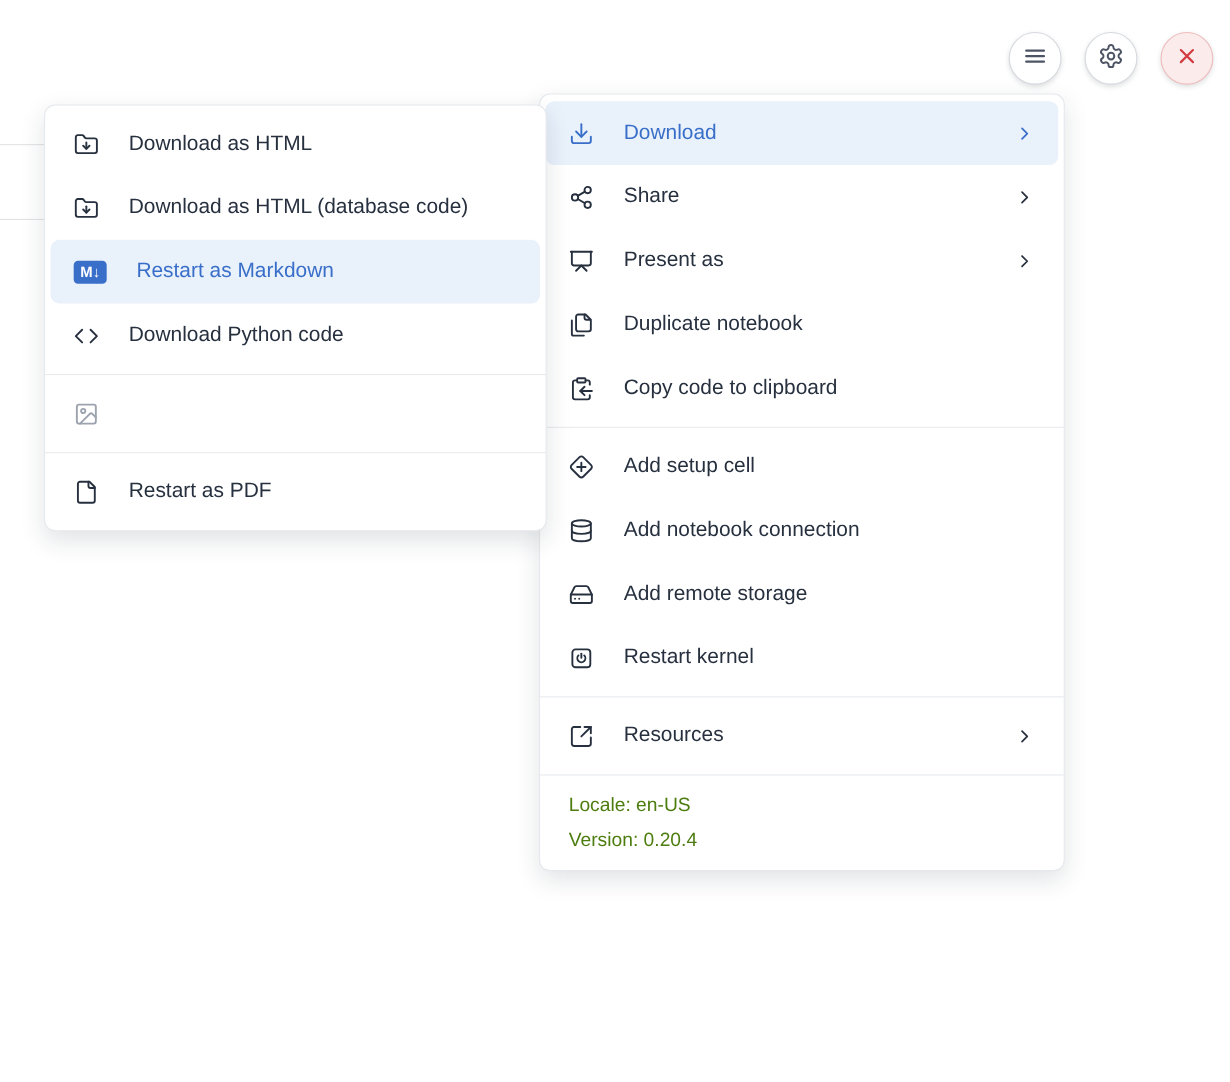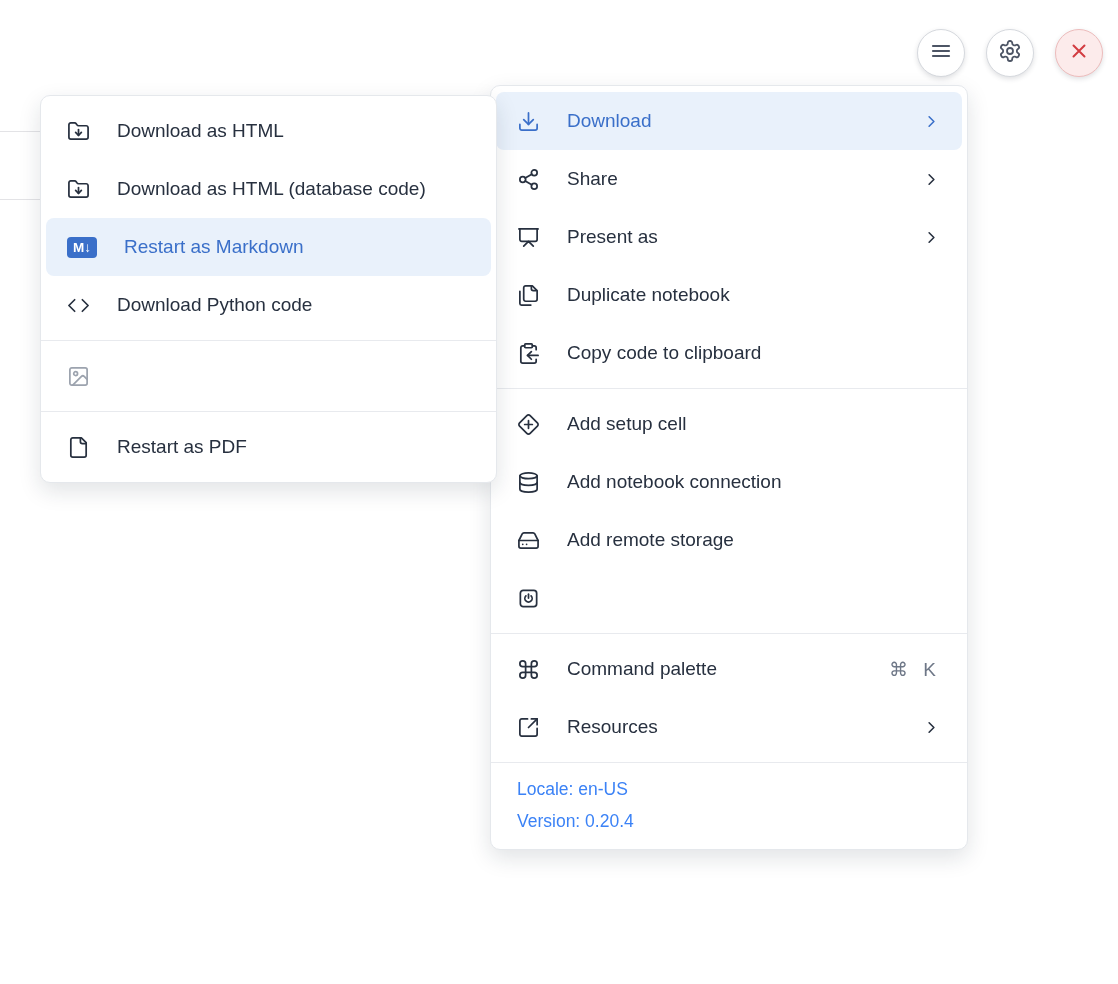--- a/index.html
+++ b/index.html
@@ -62,21 +62,21 @@
 
   .md-badge {
     width: 30px; height: 21px; border-radius: 4px;
     background: #3a6fc9; color: #fff;
     font-size: 13.5px; font-weight: bold;
     display: inline-flex; align-items: center; justify-content: center;
     letter-spacing: 0; flex: none;
   }
 
   .menu-footer { padding: 10px 26px 12px; }
-  .menu-footer div { font-size: 17.5px; line-height: 32px; color: #3b82f6; }
+  .menu-footer div { font-size: 17.5px; line-height: 32px; color: #4d7c0f; }
 </style>
 </head>
 <body>
 
 <div class="bg-line l1"></div>
 <div class="bg-line l2"></div>
 
 <div class="toolbar">
   <div class="circle-btn">
     <span class="mi-icon">
@@ -218,35 +218,27 @@
     </div>
 
     <div class="menu-item">
       <span class="mi-icon">
         <svg viewBox="0 0 24 24" fill="none" stroke="currentColor" stroke-width="1.8" stroke-linecap="round" stroke-linejoin="round">
           <rect x="3.5" y="3.5" width="17" height="17" rx="3"></rect>
           <path d="M12 7.5v4"></path>
             <path d="M9.3 9.2a3.8 3.8 0 1 0 5.4 0"></path>
         </svg>
       </span>
-    </div>
-  </div>
-
-  <div class="menu-divider"></div>
-
-  <div class="menu-section">
-    <div class="menu-item">
-      <span class="mi-icon">
-        <svg viewBox="0 0 24 24" fill="none" stroke="currentColor" stroke-width="1.8" stroke-linecap="round" stroke-linejoin="round">
-          <path d="M15 6v12a3 3 0 1 0 3-3H6a3 3 0 1 0 3 3V6a3 3 0 1 0-3 3h12a3 3 0 1 0-3-3"></path>
-        </svg>
-      </span>
-      <span class="label">Command palette</span>
-      <span class="shortcut">⌘ K</span>
-    </div>
+      <span class="label">Restart kernel</span>
+    </div>
+  </div>
+
+  <div class="menu-divider"></div>
+
+  <div class="menu-section">
 
 
     <div class="menu-item">
       <span class="mi-icon">
         <svg viewBox="0 0 24 24" fill="none" stroke="currentColor" stroke-width="1.8" stroke-linecap="round" stroke-linejoin="round">
           <path d="M21 13v6a2 2 0 0 1-2 2H5a2 2 0 0 1-2-2V5a2 2 0 0 1 2-2h6"></path>
             <path d="m21 3-9 9"></path>
             <path d="M15 3h6v6"></path>
         </svg>
       </span>

